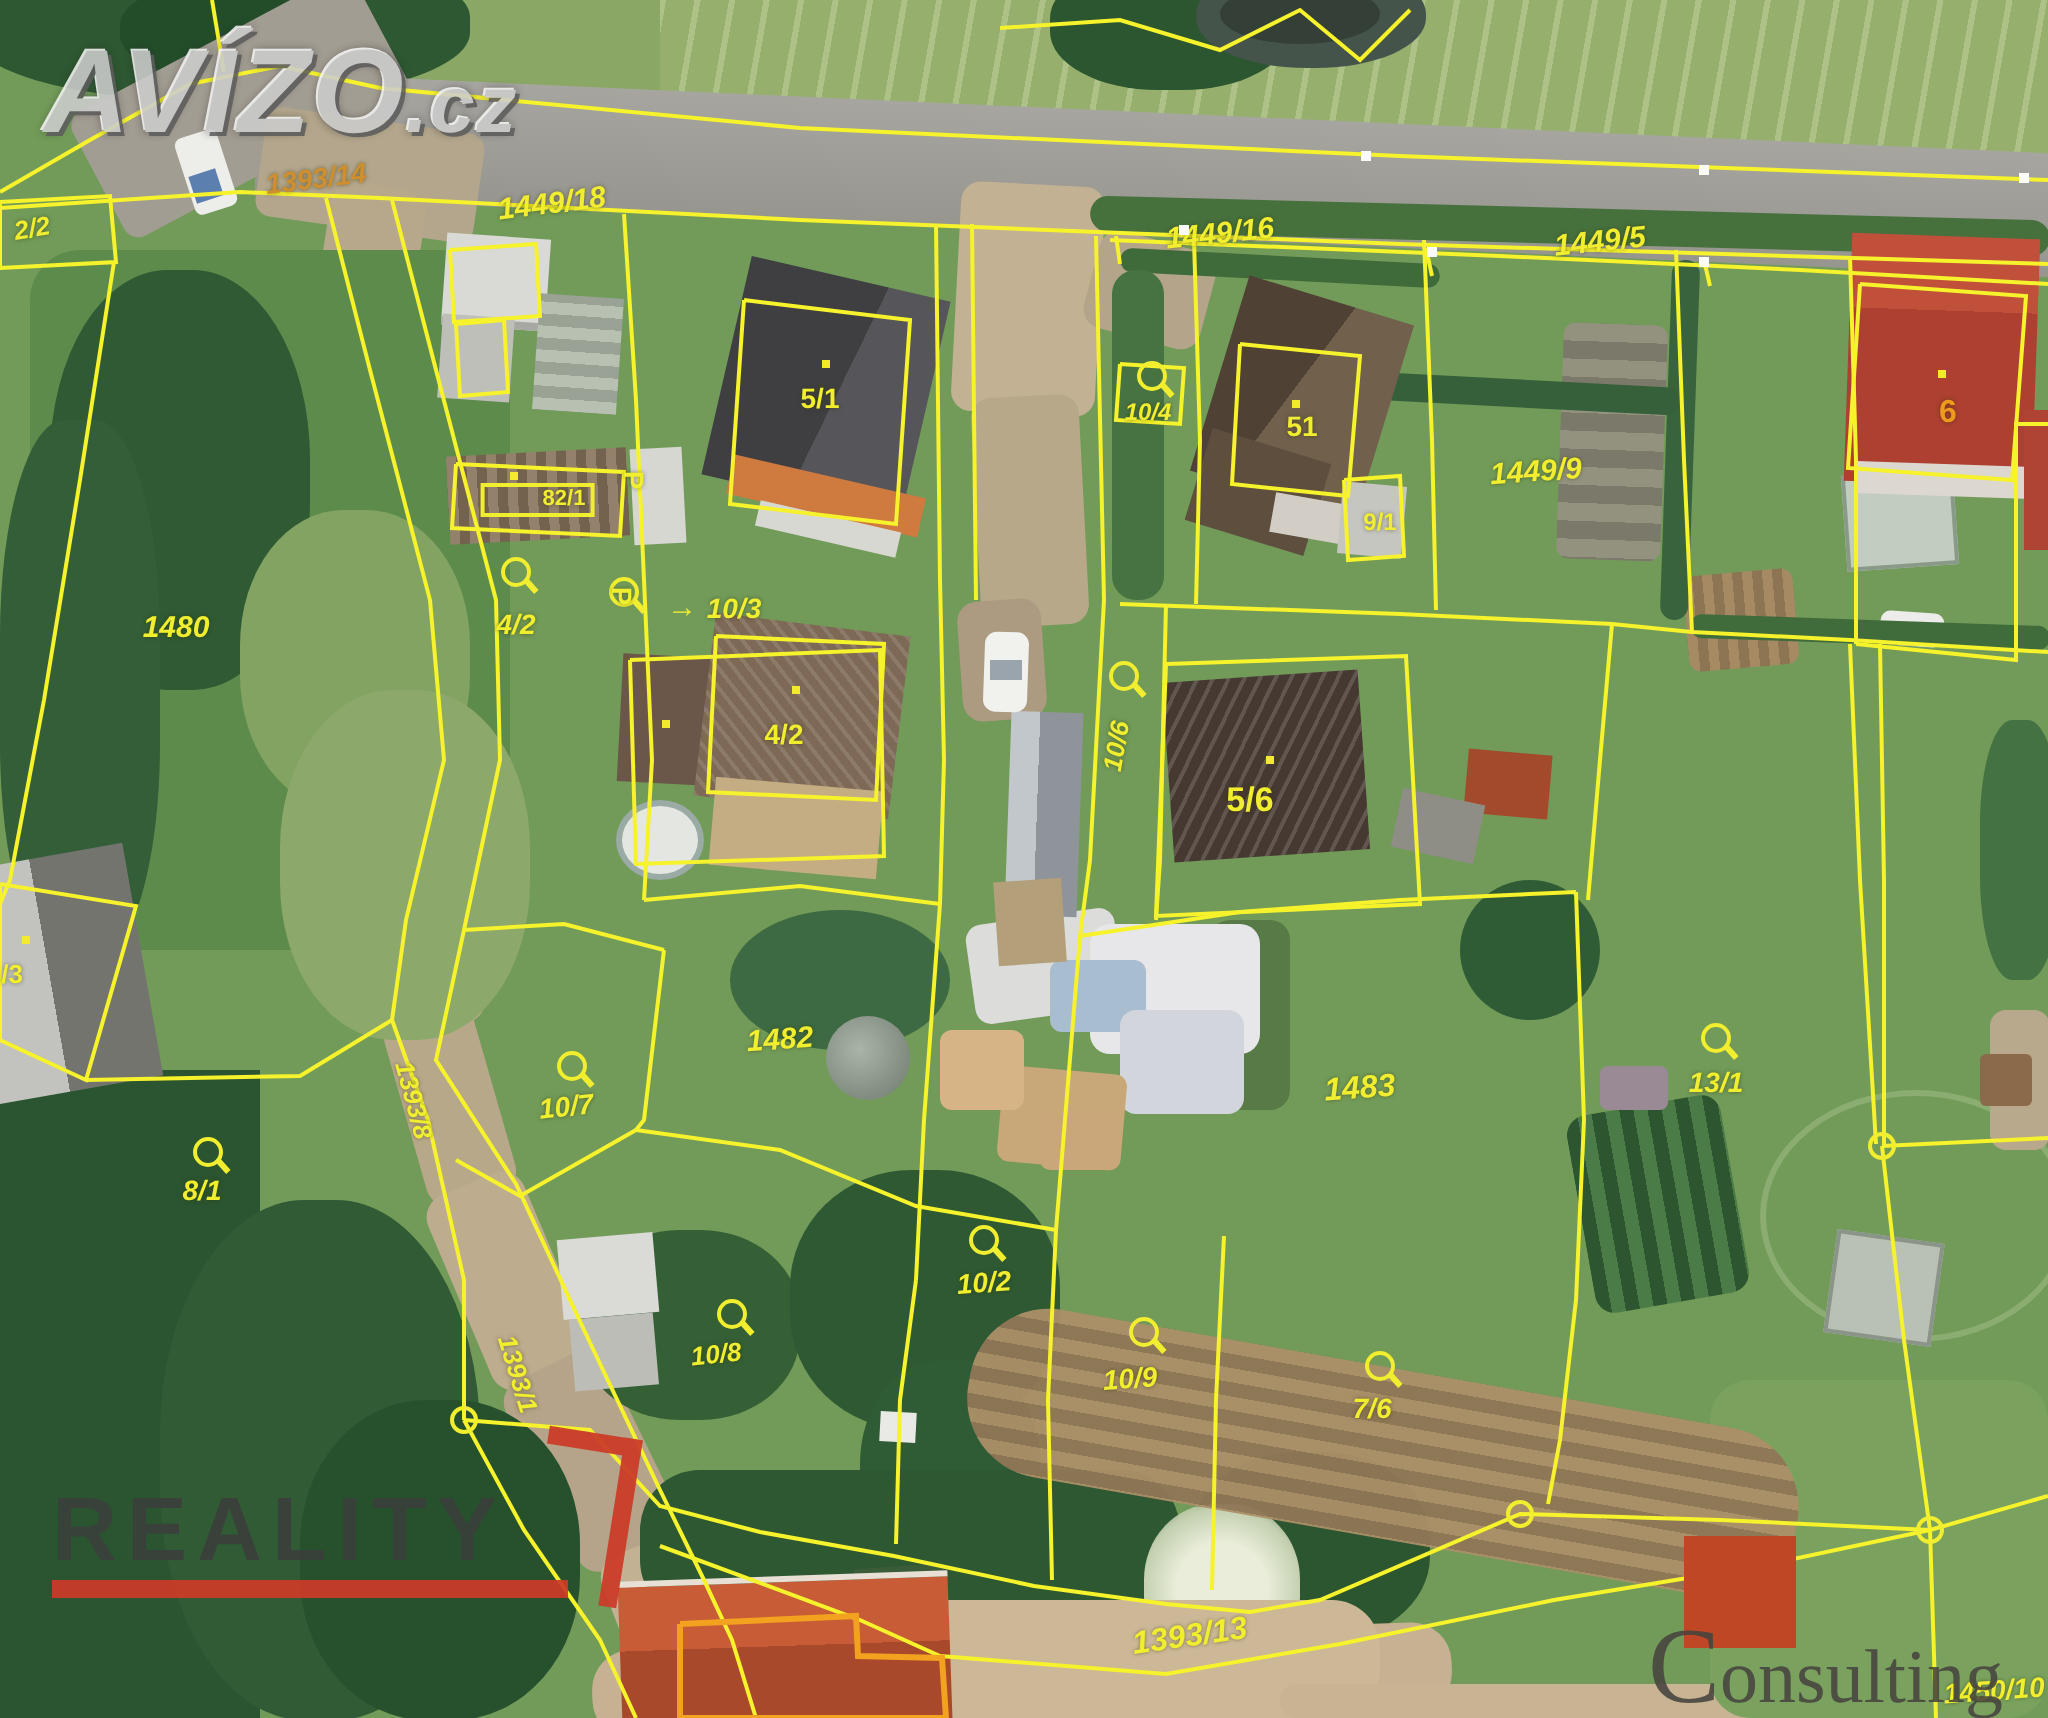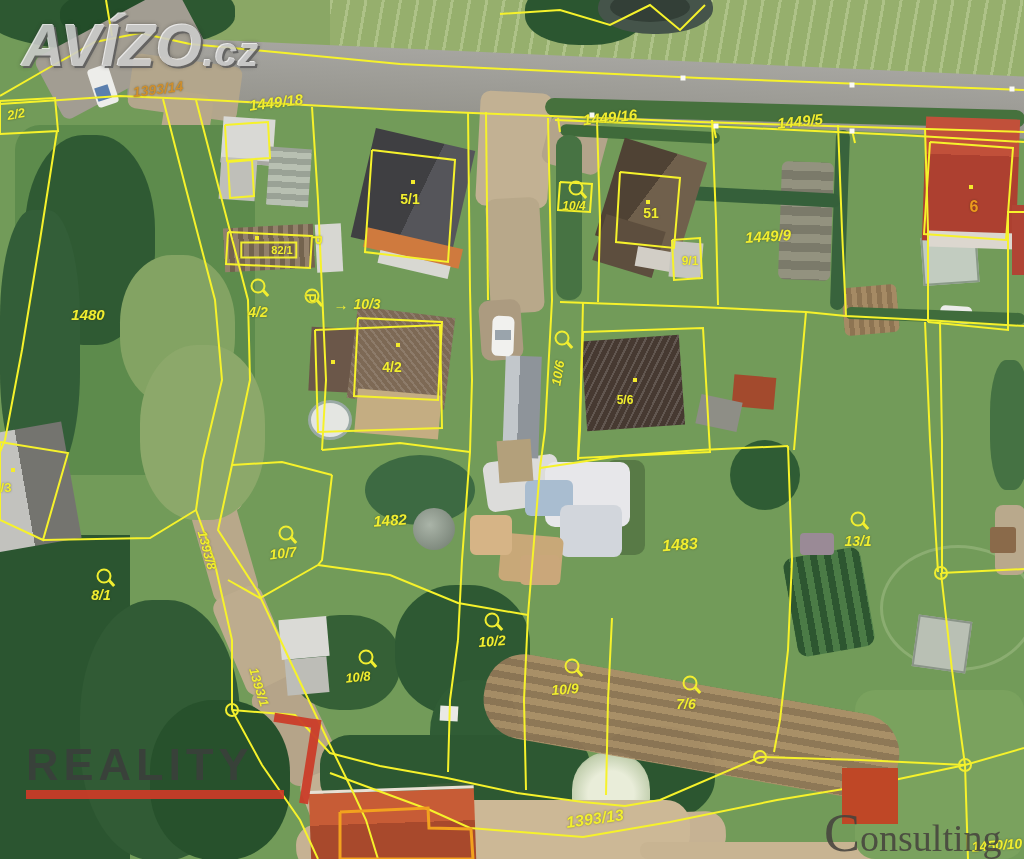--- a/index.html
+++ b/index.html
@@ -239,21 +239,21 @@
       <div class="plabel boxed" style="left: 269px; top: 250px; font-size: 11px; color: rgb(241, 238, 48); transform: translate(-50%, -50%) rotate(0deg); padding-left: 29px;">82/1</div>
       <div class="plabel" style="left: 410px; top: 199px; font-size: 14px; color: rgb(241, 238, 48); transform: translate(-50%, -50%) rotate(0deg);">5/1</div>
       <div class="plabel" style="left: 367px; top: 304px; font-size: 14px; color: rgb(241, 238, 48); font-style: italic; transform: translate(-50%, -50%) rotate(0deg);">10/3</div>
       <div class="plabel" style="left: 574px; top: 206px; font-size: 12px; color: rgb(241, 238, 48); font-style: italic; transform: translate(-50%, -50%) rotate(0deg);">10/4</div>
       <div class="plabel" style="left: 651px; top: 213px; font-size: 14px; color: rgb(241, 238, 48); transform: translate(-50%, -50%) rotate(0deg);">51</div>
       <div class="plabel" style="left: 690px; top: 261px; font-size: 12px; color: rgb(241, 238, 48); transform: translate(-50%, -50%) rotate(0deg);">9/1</div>
       <div class="plabel" style="left: 768px; top: 236px; font-size: 15px; color: rgb(241, 238, 48); font-style: italic; transform: translate(-50%, -50%) rotate(-4deg);">1449/9</div>
       <div class="plabel" style="left: 974px; top: 207px; font-size: 16px; color: rgb(238, 155, 29); transform: translate(-50%, -50%) rotate(0deg);">6</div>
       <div class="plabel" style="left: 392px; top: 367px; font-size: 14px; color: rgb(241, 238, 48); transform: translate(-50%, -50%) rotate(0deg);">4/2</div>
       <div class="plabel" style="left: 558px; top: 373px; font-size: 13px; color: rgb(241, 238, 48); font-style: italic; transform: translate(-50%, -50%) rotate(-80deg);">10/6</div>
-      <div class="plabel" style="left: 625px; top: 400px; font-size: 12px; color: rgb(241, 238, 48); transform: translate(-50%, -50%) rotate(0deg);">5/6</div>
+      <div class="plabel" style="left: 625px; top: 400px; font-size: 17px; color: rgb(241, 238, 48); transform: translate(-50%, -50%) rotate(0deg);">5/6</div>
       <div class="plabel" style="left: 6px; top: 487px; font-size: 13px; color: rgb(241, 238, 48); transform: translate(-50%, -50%) rotate(0deg);">/3</div>
       <div class="plabel" style="left: 101px; top: 595px; font-size: 14px; color: rgb(241, 238, 48); font-style: italic; transform: translate(-50%, -50%) rotate(0deg);">8/1</div>
       <div class="plabel" style="left: 207px; top: 550px; font-size: 13px; color: rgb(241, 238, 48); font-style: italic; transform: translate(-50%, -50%) rotate(75deg);">1393/8</div>
       <div class="plabel" style="left: 259px; top: 687px; font-size: 13px; color: rgb(241, 238, 48); font-style: italic; transform: translate(-50%, -50%) rotate(73deg);">1393/1</div>
       <div class="plabel" style="left: 390px; top: 520px; font-size: 15px; color: rgb(241, 238, 48); font-style: italic; transform: translate(-50%, -50%) rotate(-4deg);">1482</div>
       <div class="plabel" style="left: 283px; top: 553px; font-size: 14px; color: rgb(241, 238, 48); font-style: italic; transform: translate(-50%, -50%) rotate(-6deg);">10/7</div>
       <div class="plabel" style="left: 680px; top: 545px; font-size: 16px; color: rgb(241, 238, 48); font-style: italic; transform: translate(-50%, -50%) rotate(-4deg);">1483</div>
       <div class="plabel" style="left: 858px; top: 541px; font-size: 14px; color: rgb(241, 238, 48); font-style: italic; transform: translate(-50%, -50%) rotate(0deg);">13/1</div>
       <div class="plabel" style="left: 492px; top: 641px; font-size: 14px; color: rgb(241, 238, 48); font-style: italic; transform: translate(-50%, -50%) rotate(-4deg);">10/2</div>
       <div class="plabel" style="left: 358px; top: 677px; font-size: 13px; color: rgb(241, 238, 48); font-style: italic; transform: translate(-50%, -50%) rotate(-6deg);">10/8</div>

